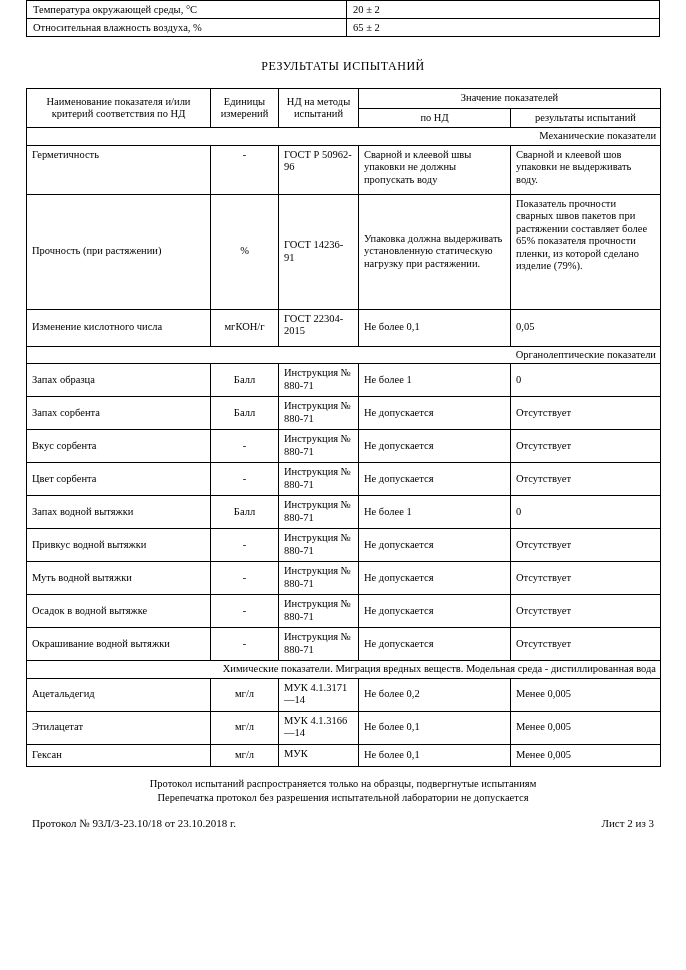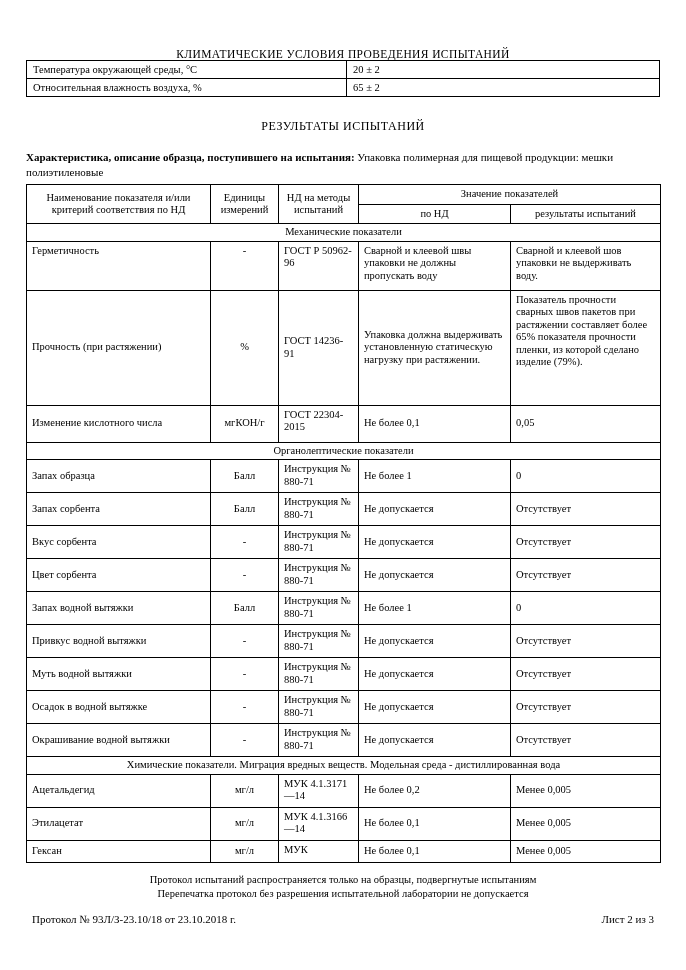--- a/index.html
+++ b/index.html
@@ -82,21 +82,21 @@
     line-height: 12.5px;
   }
   .results-table td {
     line-height: 12.5px;
     padding: 3px 5px;
   }
   .results-table td.center {
     text-align: center;
   }
   .section-row td {
-    text-align: center;
+    text-align: right;
     font-size: 10.5px;
     padding: 2px 4px;
   }
   .c1 { width: 184px; }
   .c2 { width: 68px; }
   .c3 { width: 80px; }
   .c4 { width: 152px; }
   .c5 { width: 150px; }
   .footer-note {
     margin-top: 10px;
@@ -111,40 +111,36 @@
     justify-content: space-between;
     padding: 0 6px;
   }
   .small-pad { padding-left: 8px; }
 </style>
 </head>
 <body>
 
 <div class="page">
 
-  <div class="heading">Климатические условия проведения испытаний</div>
 
   <table class="climate-table">
     <tbody>
       <tr>
         <td>Температура окружающей среды, °C</td>
         <td class="val">20 ± 2</td>
       </tr>
       <tr>
         <td>Относительная влажность воздуха, %</td>
         <td class="val">65 ± 2</td>
       </tr>
     </tbody>
   </table>
 
   <div class="heading2">Результаты испытаний</div>
 
-  <div class="char-block">
-    <b>Характеристика, описание образца, поступившего на испытания:</b><span> Упаковка полимерная для пищевой продукции: мешки полиэтиленовые</span>
-  </div>
 
   <table class="results-table">
     <colgroup>
       <col class="c1">
         <col class="c2">
         <col class="c3">
         <col class="c4">
         <col class="c5">
     </colgroup>
     <thead>

